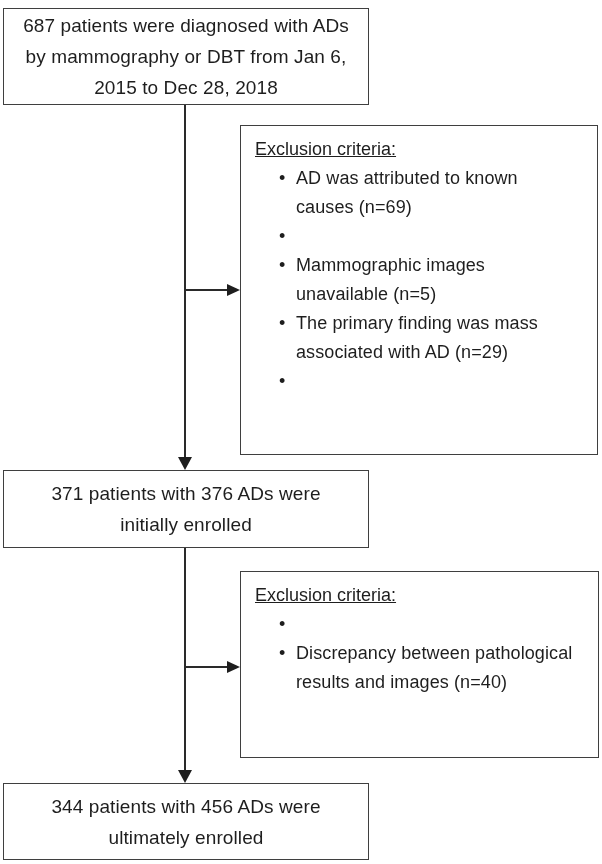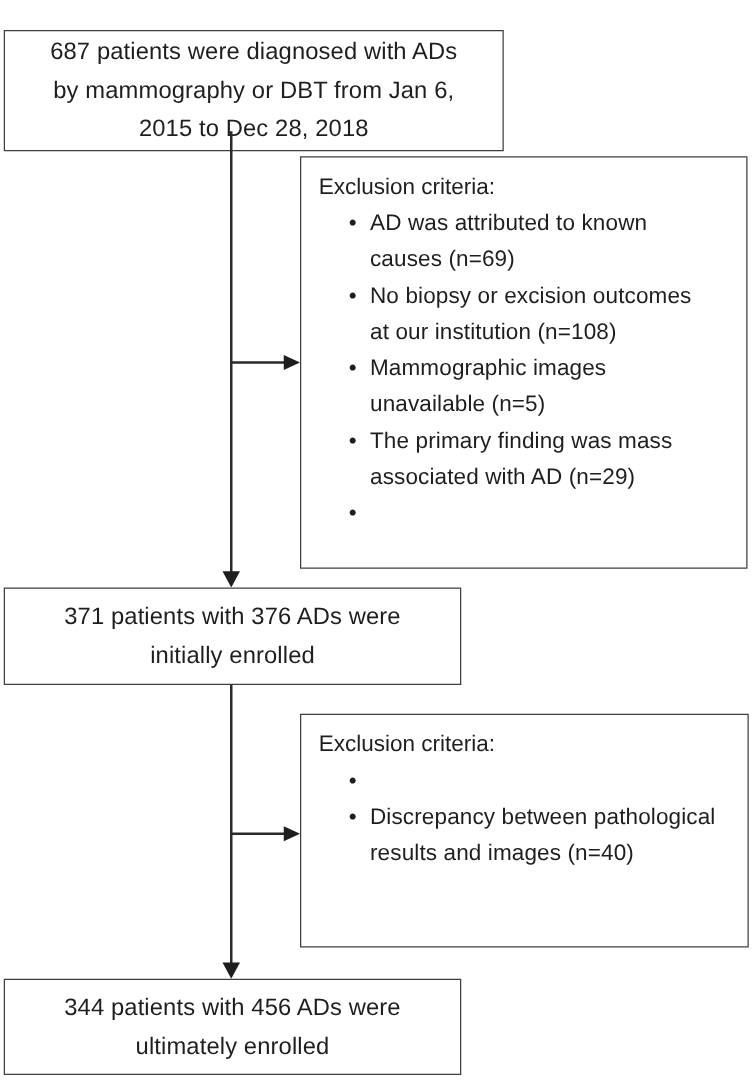--- a/index.html
+++ b/index.html
@@ -26,37 +26,37 @@
     align-items: center;
     justify-content: center;
     text-align: center;
   }
   .node .node-text {
     font-size: 19px;
     line-height: 31px;
     white-space: pre-line;
     letter-spacing: 0.1px;
   }
-  .node-1 { left: 3px;  top: 24px;   width: 400px; height: 97px; }
+  .node-1 { left: 3px;  top: 8px;   width: 366px; height: 97px; }
   .node-2 { left: 3px;  top: 470px; width: 366px; height: 78px; justify-content: center; }
   .node-3 { left: 3px;  top: 783px; width: 366px; height: 77px; }
 
   
   .excl {
     position: absolute;
     box-sizing: border-box;
     border: 1.5px solid #3f3f3f;
     background: #ffffff;
     font-size: 18px;
     line-height: 29px;
     padding: 9px 12px 6px 12px;
   }
   .excl-1 { left: 240px; top: 125px; width: 358px; height: 330px; }
   .excl-2 { left: 240px; top: 571px; width: 359px; height: 187px; }
-  .excl-title { padding-left: 2px; }
+  .excl-title { padding-left: 2px; text-decoration: underline; }
   .bullet-row {
     display: flex;
     margin-left: 26px;
   }
   .bullet-glyph {
     flex: none;
     width: 17px;
   }
   .bullet-text {
     white-space: pre-line;
@@ -112,22 +112,20 @@
 
   <div class="excl excl-1">
     <div class="excl-title">Exclusion criteria:</div>
     <div class="bullet-row">
       <span class="bullet-glyph">•</span>
       <span class="bullet-text">AD was attributed to known
 causes (n=69)</span>
     </div>
     <div class="bullet-row">
       <span class="bullet-glyph">•</span>
-      <span class="bullet-text">No biopsy or excision outcomes
-at our institution (n=108)</span>
     </div>
     <div class="bullet-row">
       <span class="bullet-glyph">•</span>
       <span class="bullet-text">Mammographic images
 unavailable (n=5)</span>
     </div>
     <div class="bullet-row">
       <span class="bullet-glyph">•</span>
       <span class="bullet-text">The primary finding was mass
 associated with AD (n=29)</span>

